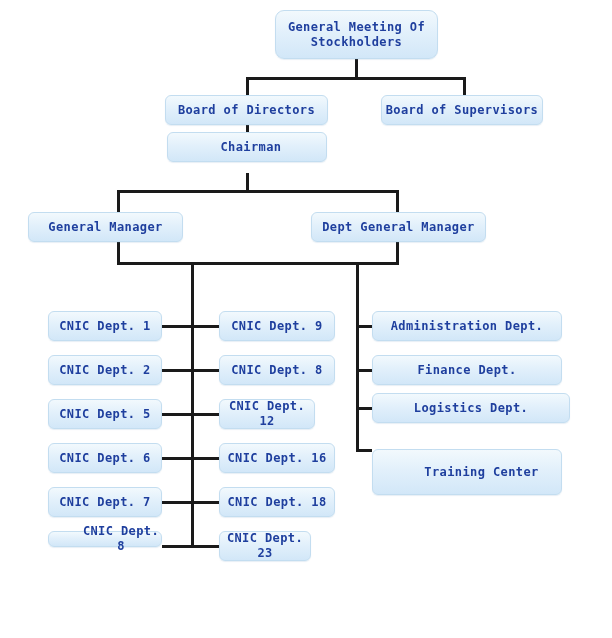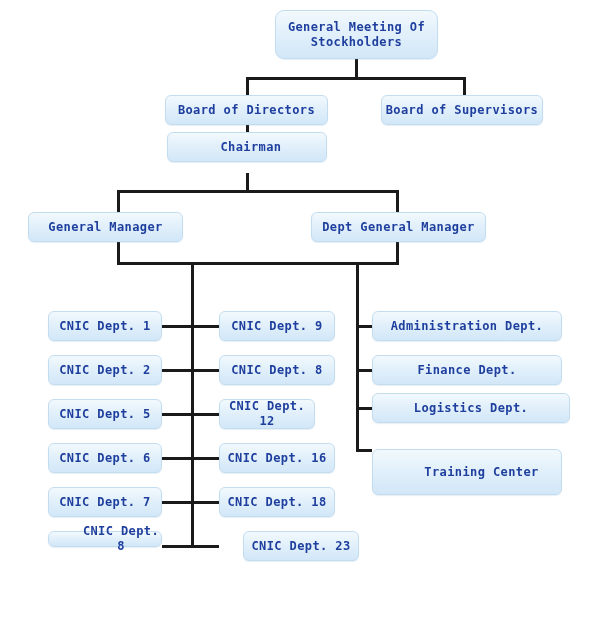--- a/index.html
+++ b/index.html
@@ -138,21 +138,21 @@
   </div>
   <div class="node" style="left:219px; top:399px; width:96px; height:30px;">
     <span>CNIC Dept. 12</span>
   </div>
   <div class="node" style="left:219px; top:443px; width:116px; height:30px;">
     <span>CNIC Dept. 16</span>
   </div>
   <div class="node" style="left:219px; top:487px; width:116px; height:30px;">
     <span>CNIC Dept. 18</span>
   </div>
-  <div class="node" style="left:219px; top:531px; width:116px; height:30px;margin-left:24px;">
+  <div class="node" style="left:219px; top:531px; width:92px; height:30px;">
     <span>CNIC Dept. 23</span>
   </div>
 
   <div class="node" style="left:372px; top:311px; width:190px; height:30px;">
     <span>Administration Dept.</span>
   </div>
   <div class="node" style="left:372px; top:355px; width:190px; height:30px;">
     <span>Finance Dept.</span>
   </div>
   <div class="node" style="left:372px; top:393px; width:198px; height:30px;">

